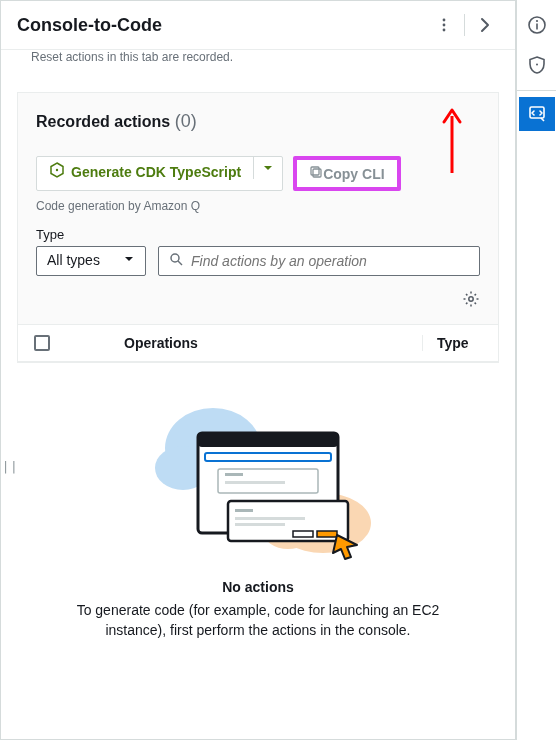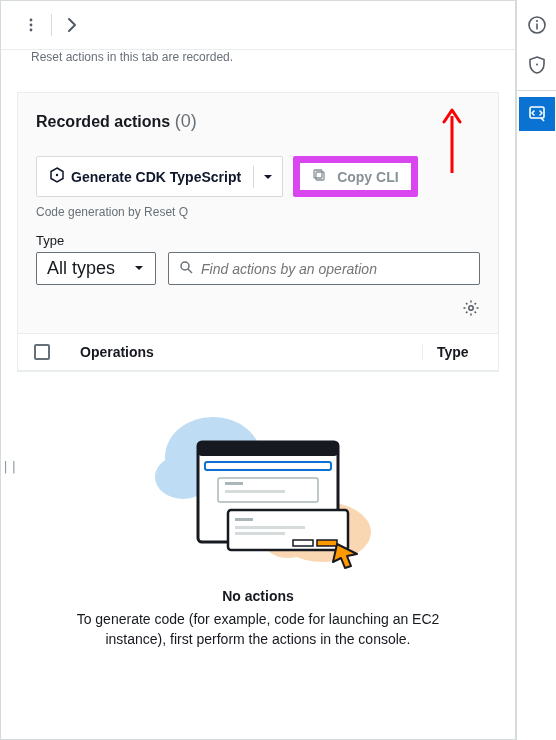--- a/index.html
+++ b/index.html
@@ -106,46 +106,46 @@
   .btn-row {
     display: flex;
     gap: 10px;
     margin-bottom: 8px;
   }
   .split-btn {
     display: flex;
     border: 1px solid #d5dbdb;
     border-radius: 2px;
     background: #fff;
-    color: #0f172a;
-    align-items: center;
+    color: #4d7c0f;
+    align-items: flex-start;
   }
   .split-btn .main {
     padding: 5px 12px;
     display: flex;
     align-items: center;
     gap: 6px;
     font-size: 14px;
     font-weight: 700;
   }
   .split-btn .caret {
     border-left: 1px solid #d5dbdb;
     padding: 5px 8px;
     display: flex;
     align-items: center;
   }
   .flat-btn {
-    border: 7px solid #d946ef;
+    border: 4px solid #d946ef;
     border-radius: 2px;
     background: #fff;
     color: #879196;
     padding: 5px 12px;
     display: flex;
     align-items: center;
-    gap: 11px;
+    gap: 0;
     font-size: 14px;
     font-weight: 700;
   }
   .gen-note {
     font-size: 12px;
     color: #687078;
     margin-bottom: 14px;
   }
   .filter-row label {
     font-size: 13px;
@@ -154,23 +154,23 @@
   }
   .filter-row .controls {
     display: flex;
     gap: 12px;
   }
   .select {
     border: 1px solid #687078;
     border-radius: 2px;
     background: #fff;
     padding: 5px 10px;
-    font-size: 18px;
-    display: flex;
-    align-items: flex-end;
+    font-size: 14px;
+    display: flex;
+    align-items: flex-start;
     gap: 18px;
     min-width: 110px;
     justify-content: space-between;
     cursor: pointer;
   }
   .search {
     flex: 1;
     border: 1px solid #687078;
     border-radius: 2px;
     background: #fff;
@@ -196,20 +196,21 @@
   .gear { cursor: pointer; color:#545b64; }
   .table-head {
     border-top: 1px solid #eaeded;
     border-bottom: 1px solid #eaeded;
     background: #fff;
     display: flex;
     align-items: center;
     padding: 10px 16px;
     font-size: 14px;
     font-weight: 700;
+    gap: 44px;
   }
   .table-head .chk {
     width: 16px; height: 16px;
     border: 2px solid #687078;
     border-radius: 2px;
     margin-right: 24px;
     cursor: pointer;
   }
   .table-head .col-op { flex: 1; padding-left: 6px; }
   .table-head .col-type { width: 60px; text-align: left; border-left: 1px solid #eaeded; padding-left: 14px; }
@@ -280,20 +281,21 @@
     letter-spacing: 1px;
     font-family: monospace;
   }
 </style>
 </head>
 <body>
 
 <div class="main-panel">
 
   <div class="titlebar">
+    <h1>Console-to-Code</h1>
     <div class="icon-btn">
       <svg width="16" height="16" viewBox="0 0 16 16">
           <circle cx="8" cy="3" r="1.4" fill="currentColor"></circle>
           <circle cx="8" cy="8" r="1.4" fill="currentColor"></circle>
           <circle cx="8" cy="13" r="1.4" fill="currentColor"></circle>
         </svg>
     </div>
     <div class="vsep"></div>
     <div class="icon-btn">
       <svg width="16" height="16" viewBox="0 0 16 16">
@@ -332,21 +334,21 @@
           <span>
             <svg width="14" height="14" viewBox="0 0 14 14">
                 <rect x="4" y="4" width="8" height="8" rx="1" fill="none" stroke="currentColor" stroke-width="1.3"></rect>
                 <rect x="2" y="2" width="8" height="8" rx="1" fill="none" stroke="currentColor" stroke-width="1.3"></rect>
               </svg>
           </span>
           <span>Copy CLI</span>
         </div>
       </div>
 
-      <div class="gen-note">Code generation by Reset Q</div>
+      <div class="gen-note">Code generation by Amazon Q</div>
 
       <div class="filter-row">
         <label>Type</label>
         <div class="controls">
           <div class="select">
             <span>All types</span>
             <span>
               <svg width="12" height="12" viewBox="0 0 12 12">
                   <path d="M2 4 L6 8 L10 4 Z" fill="#16191f"></path>
                 </svg>

